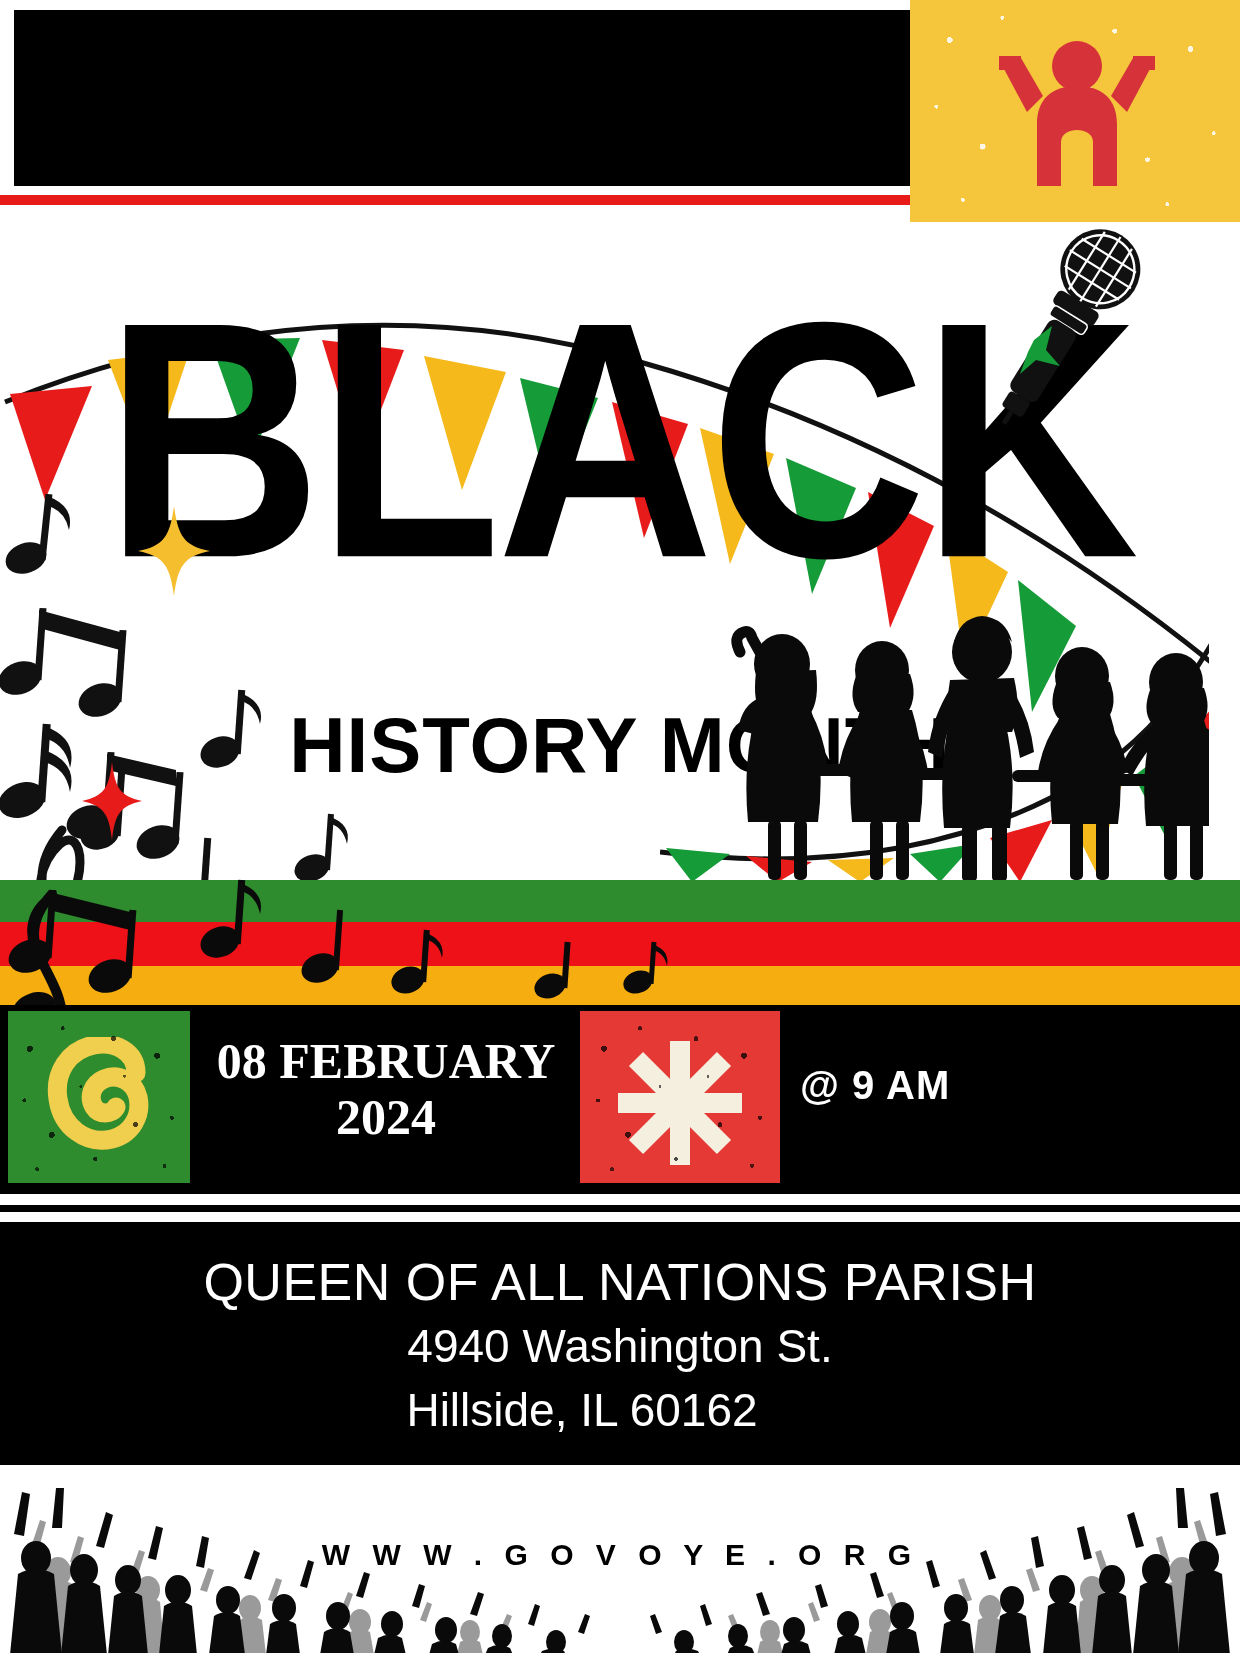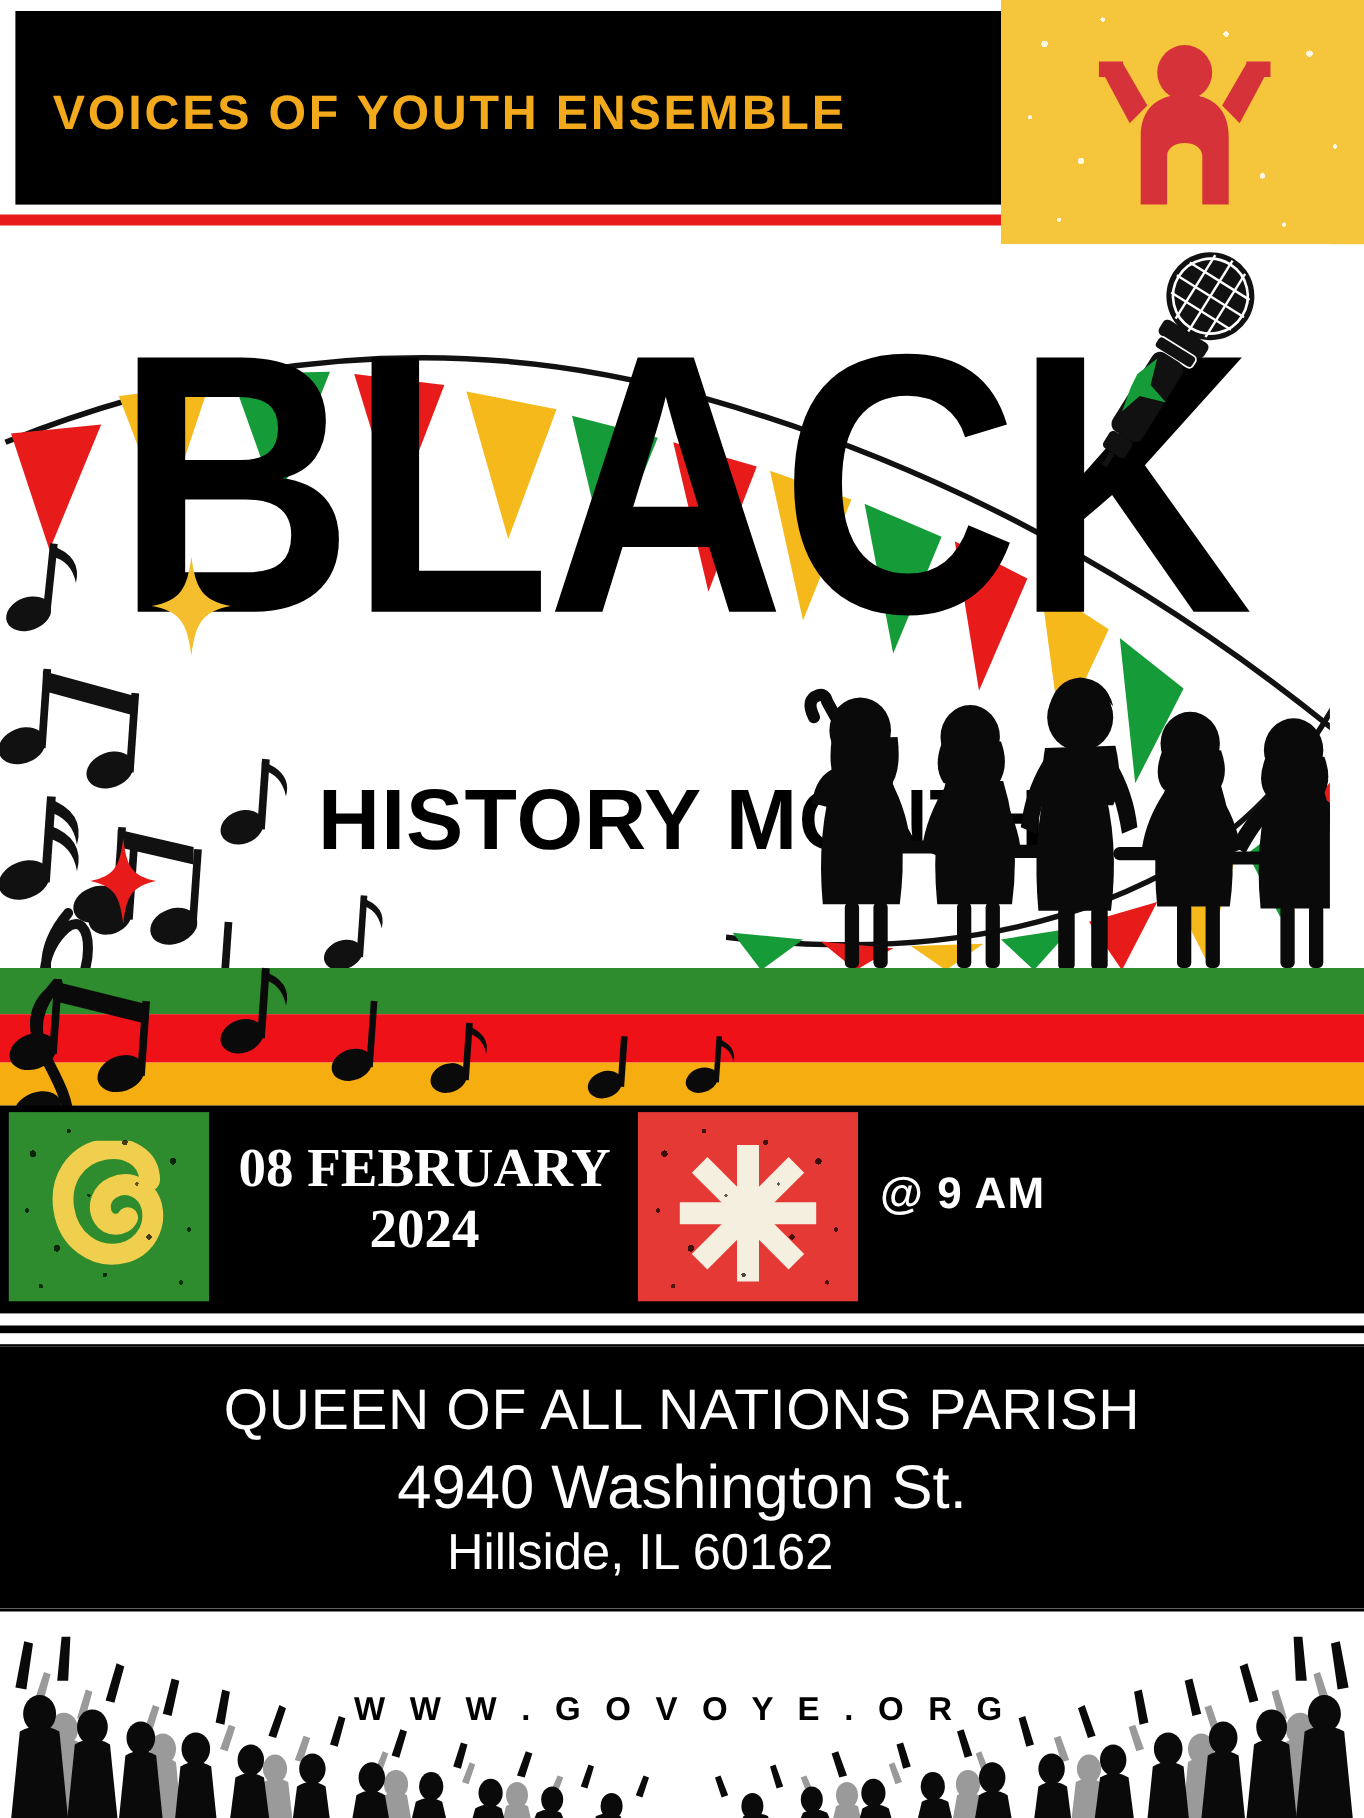--- a/index.html
+++ b/index.html
@@ -140,21 +140,21 @@
     position:absolute; left:0; top:1224px; width:1240px; height:238px;
     background:#000000; text-align:center; color:#ffffff;
   }
   .addr-venue {
     position:absolute; left:0; top:28px; width:1240px;
     font-size:52px; font-weight:400; letter-spacing:.5px;
     font-family:"Liberation Sans", sans-serif;
   }
   .addr-street {
     position:absolute; left:0; top:95px; width:1240px;
-    font-size:56px; font-weight:400;
+    font-size:46px; font-weight:400;
     font-family:"Liberation Sans", sans-serif;
   }
   .addr-city {
     position:absolute; left:0; top:159px; width:1164px;
     font-size:46px; font-weight:400;
     font-family:"Liberation Sans", sans-serif;
   }
 
   
   .footer {
@@ -169,21 +169,20 @@
   }
 
   svg { display:block; }
   .abs { position:absolute; }
 </style>
 </head>
 <body>
 
 <div class="header">
   <div class="header-black"></div>
-  <div class="header-title">VOICES OF YOUTH ENSEMBLE</div>
   <div class="header-redline"></div>
 
   <div class="header-logo">
     <div class="speckle"></div>
     <svg class="abs" style="left:75px; top:38px;" width="185" height="150" viewBox="0 0 185 150">
       <g fill="#D6323A">
         <circle cx="92" cy="28" r="25"></circle>
         <path d="M92 48 C 66 48, 52 62, 52 86 L52 148 L76 148 L76 104 C76 96 84 92 92 92 C100 92 108 96 108 104 L108 148 L132 148 L132 86 C132 62 118 48 92 48 Z"></path>
         <path d="M58 58 L36 20 L18 29 L42 74 Z"></path>
         <path d="M126 58 L148 20 L166 29 L142 74 Z"></path>

